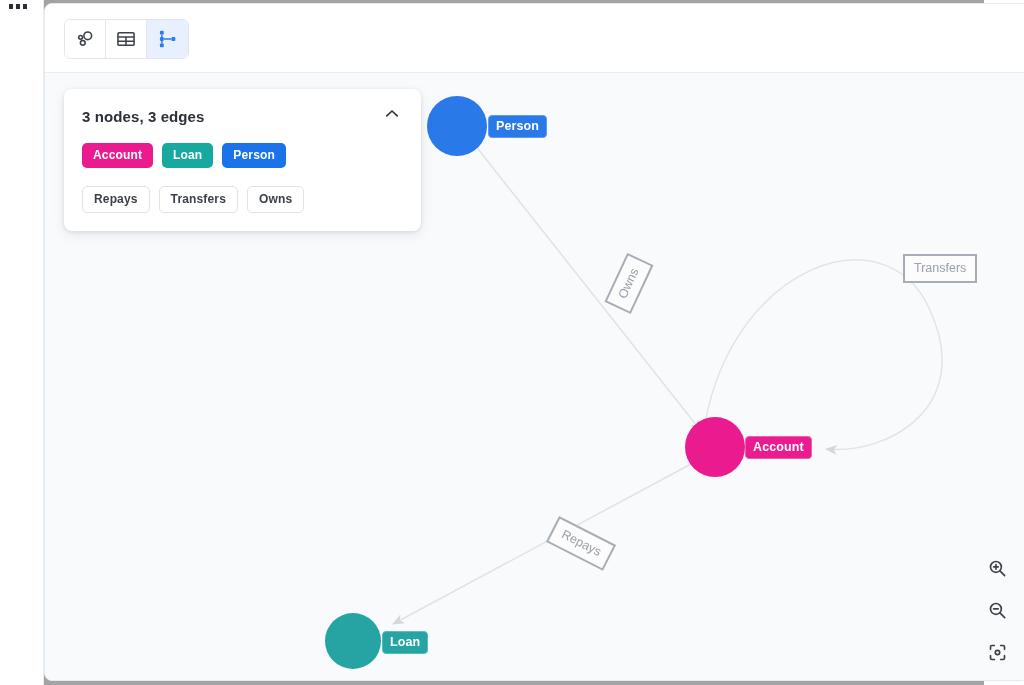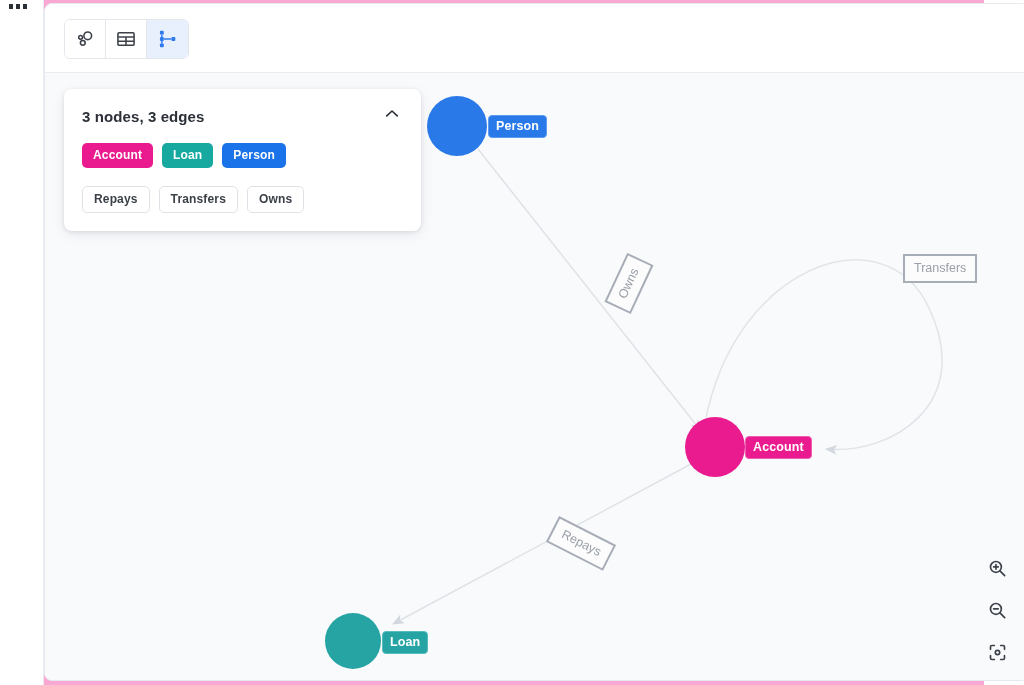--- a/index.html
+++ b/index.html
@@ -4,21 +4,21 @@
 <style>
   * { box-sizing: border-box; }
   html, body {
     margin: 0; padding: 0;
     width: 1024px; height: 685px;
     background: #ffffff;
     font-family: "Liberation Sans", sans-serif;
     overflow: hidden;
   }
 
-  #root { position: relative; width: 984px; height: 685px; background: #f9a8d4; }
+  #root { position: relative; width: 984px; height: 685px; background: #a3a3a3; }
 
   
   .rail {
     position: absolute; left: 0; top: 0; width: 44px; height: 685px;
     background: #ffffff; border-right: 1px solid #e9edf2;
   }
   .dots {
     position: absolute; left: 9px; top: 0px;
     display: flex; gap: 3px; align-items: center; height: 12px;
   }

